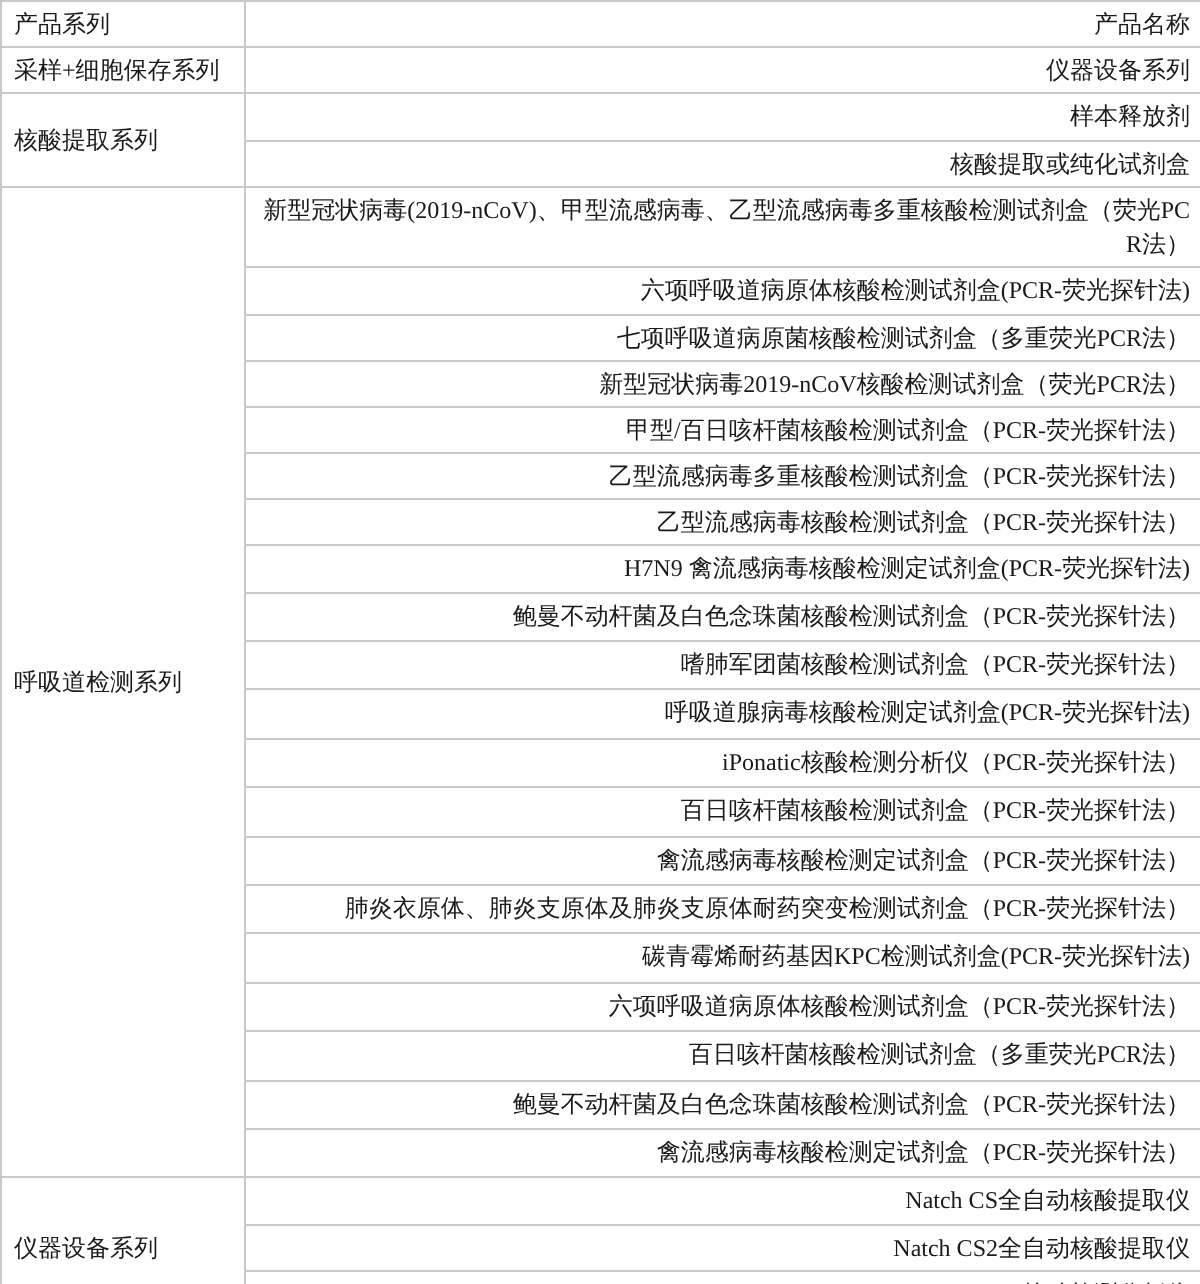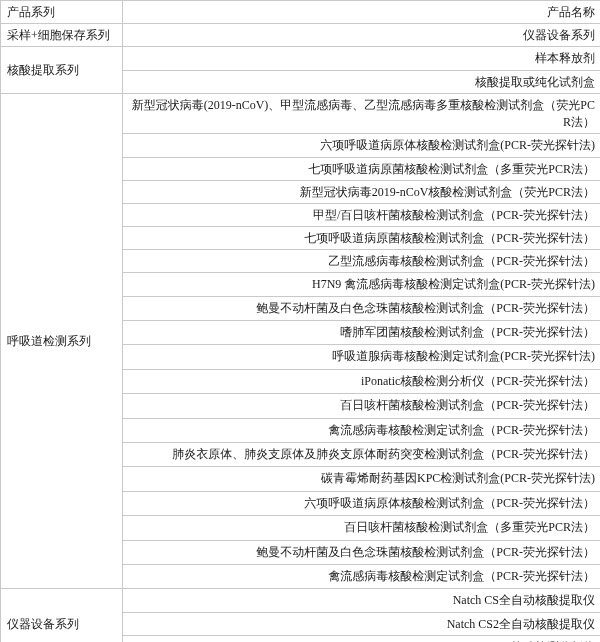--- a/index.html
+++ b/index.html
@@ -94,21 +94,21 @@
       <tr>
           <td class="name-cell">七项呼吸道病原菌核酸检测试剂盒（多重荧光PCR法）</td>
         </tr>
       <tr>
           <td class="name-cell">新型冠状病毒2019-nCoV核酸检测试剂盒（荧光PCR法）</td>
         </tr>
       <tr>
           <td class="name-cell">甲型/百日咳杆菌核酸检测试剂盒（PCR-荧光探针法）</td>
         </tr>
       <tr>
-          <td class="name-cell">七项呼吸道病原菌核酸检测试剂盒（PCR-荧光探针法）</td>
+          <td class="name-cell">乙型流感病毒多重核酸检测试剂盒（PCR-荧光探针法）</td>
         </tr>
       <tr>
           <td class="name-cell">乙型流感病毒核酸检测试剂盒（PCR-荧光探针法）</td>
         </tr>
       <tr>
           <td class="name-cell">H7N9 禽流感病毒核酸检测定试剂盒(PCR-荧光探针法)</td>
         </tr>
       <tr>
           <td class="name-cell tall">鲍曼不动杆菌及白色念珠菌核酸检测试剂盒（PCR-荧光探针法）</td>
         </tr>

